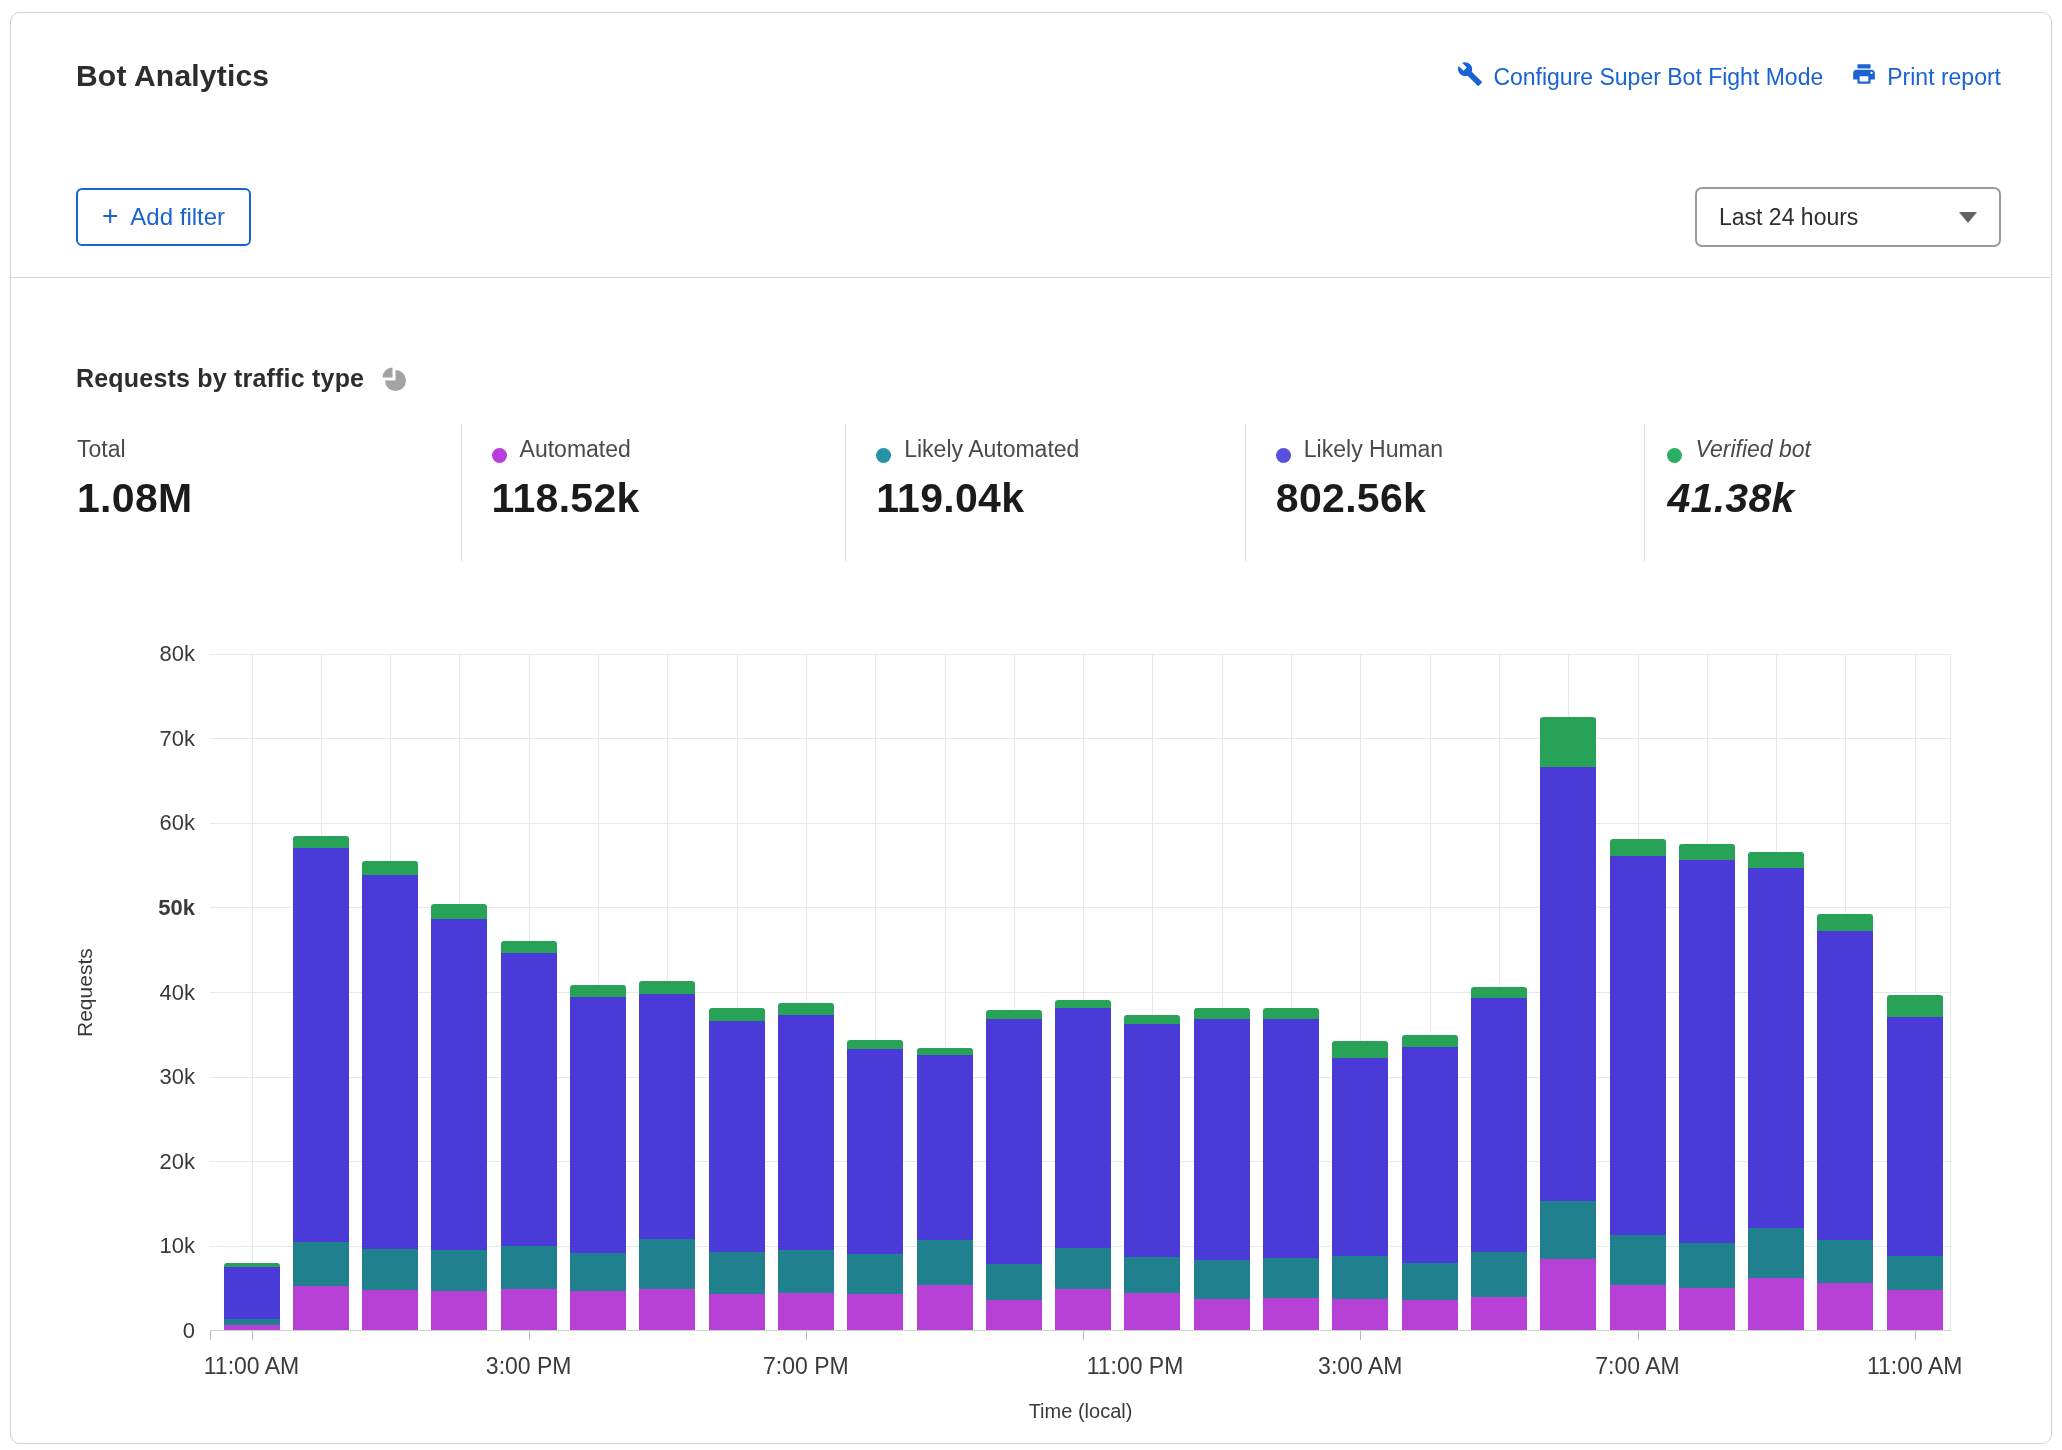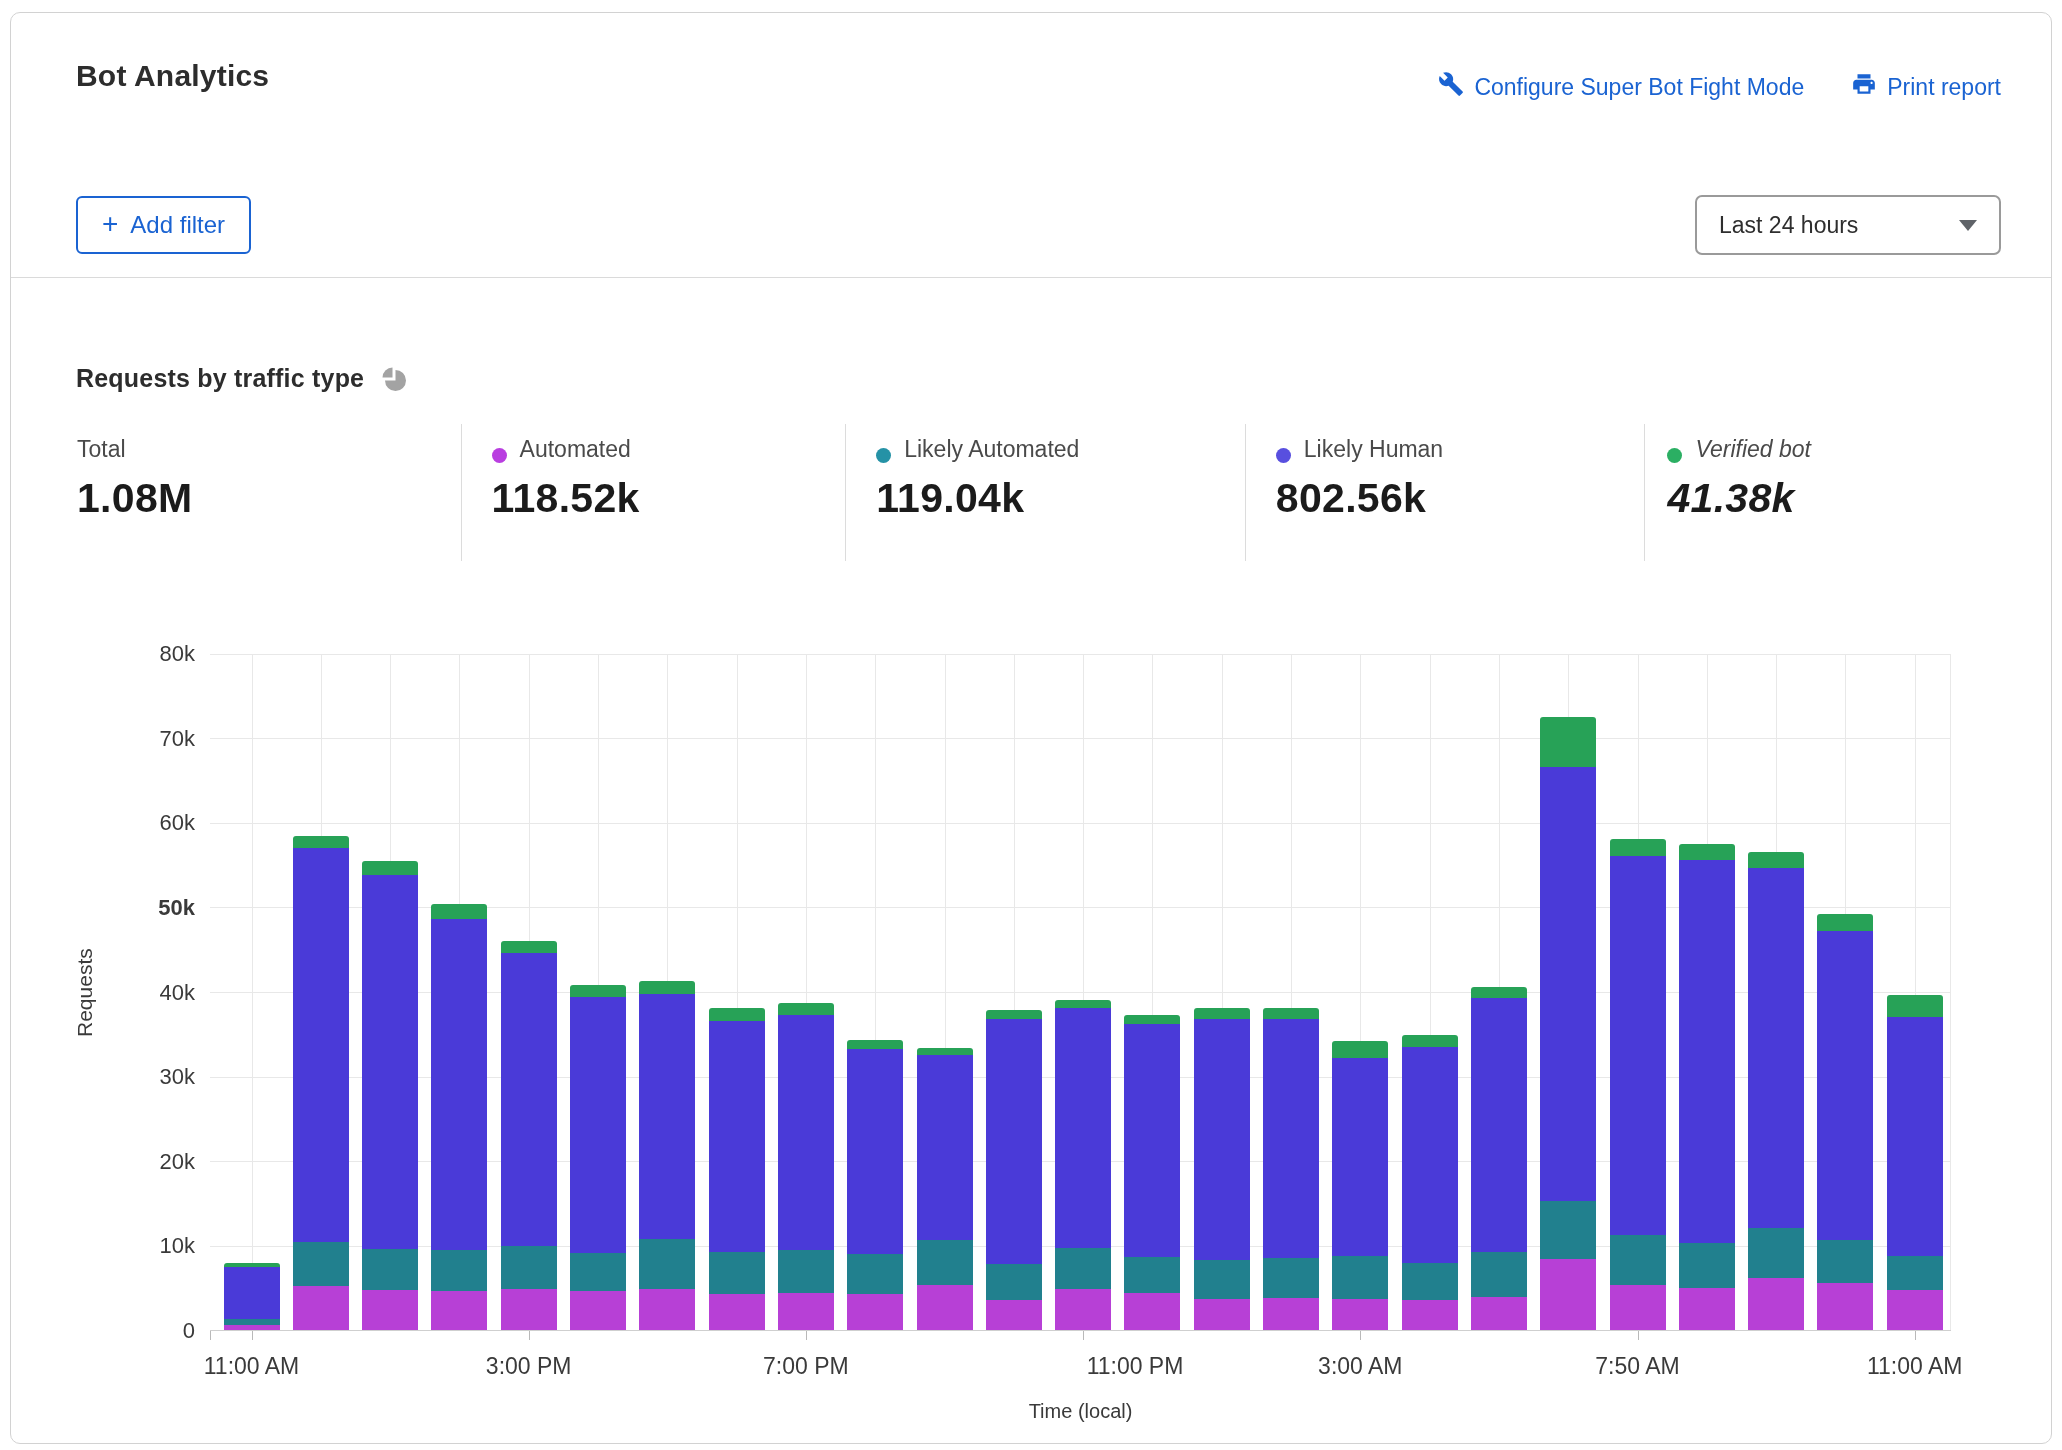--- a/index.html
+++ b/index.html
@@ -6,21 +6,21 @@
   html,body { width:2062px; height:1450px; background:#fff; overflow:hidden;
     font-family:"Liberation Sans", sans-serif; }
 
   .card { position:absolute; left:10px; top:12px; width:2042px; height:1432px;
     background:#fff; border:1px solid #d2d2d2; border-radius:10px; }
 
   
   .card-header { height:265px; border-bottom:1px solid #dadada; padding:44px 50px 0 65px; }
   .header-row { display:flex; justify-content:space-between; align-items:flex-start; }
   .page-title { font-size:30px; font-weight:700; color:#2d2d2d; line-height:38px; letter-spacing:.2px; }
-  .header-links { display:flex; align-items:center; gap:47px; margin-top:14px; }
+  .header-links { display:flex; align-items:center; gap:28px; margin-top:4px; }
   .hlink { display:flex; align-items:center; gap:10px; color:#1a63d2; font-size:23px;
     text-decoration:none; cursor:pointer; }
   .hlink svg { width:26px; height:26px; fill:#1a63d2; }
 
   .filter-row { display:flex; justify-content:space-between; align-items:center; margin-top:92px; }
   .add-filter-btn { display:flex; align-items:center; gap:12px; height:58px; padding:0 24px;
     background:#fff; border:2px solid #1a63d2; border-radius:6px; color:#1a63d2;
     font-size:24px; font-family:inherit; cursor:pointer; }
   .plus-glyph { font-size:28px; font-weight:400; line-height:1; margin-top:-2px; }
   .time-select { display:flex; align-items:center; justify-content:space-between;
@@ -352,20 +352,20 @@
       <div class="x-tick-label" style="left: 240.5px;">11:00 AM</div>
       <div class="x-tick-mark" style="left: 240.5px;"></div>
       <div class="x-tick-label" style="left: 517.7px;">3:00 PM</div>
       <div class="x-tick-mark" style="left: 517.7px;"></div>
       <div class="x-tick-label" style="left: 794.9px;">7:00 PM</div>
       <div class="x-tick-mark" style="left: 794.9px;"></div>
       <div class="x-tick-label" style="left: 1124px;">11:00 PM</div>
       <div class="x-tick-mark" style="left: 1072.1px;"></div>
       <div class="x-tick-label" style="left: 1349.3px;">3:00 AM</div>
       <div class="x-tick-mark" style="left: 1349.3px;"></div>
-      <div class="x-tick-label" style="left: 1626.5px;">7:50 AM</div>
+      <div class="x-tick-label" style="left: 1626.5px;">7:00 AM</div>
       <div class="x-tick-mark" style="left: 1626.5px;"></div>
       <div class="x-tick-label" style="left: 1903.7px;">11:00 AM</div>
       <div class="x-tick-mark" style="left: 1903.7px;"></div>
       <div class="x-tick-mark" style="left: 199px;"></div>
     </div>
 
 </div>
 
 </body></html>

